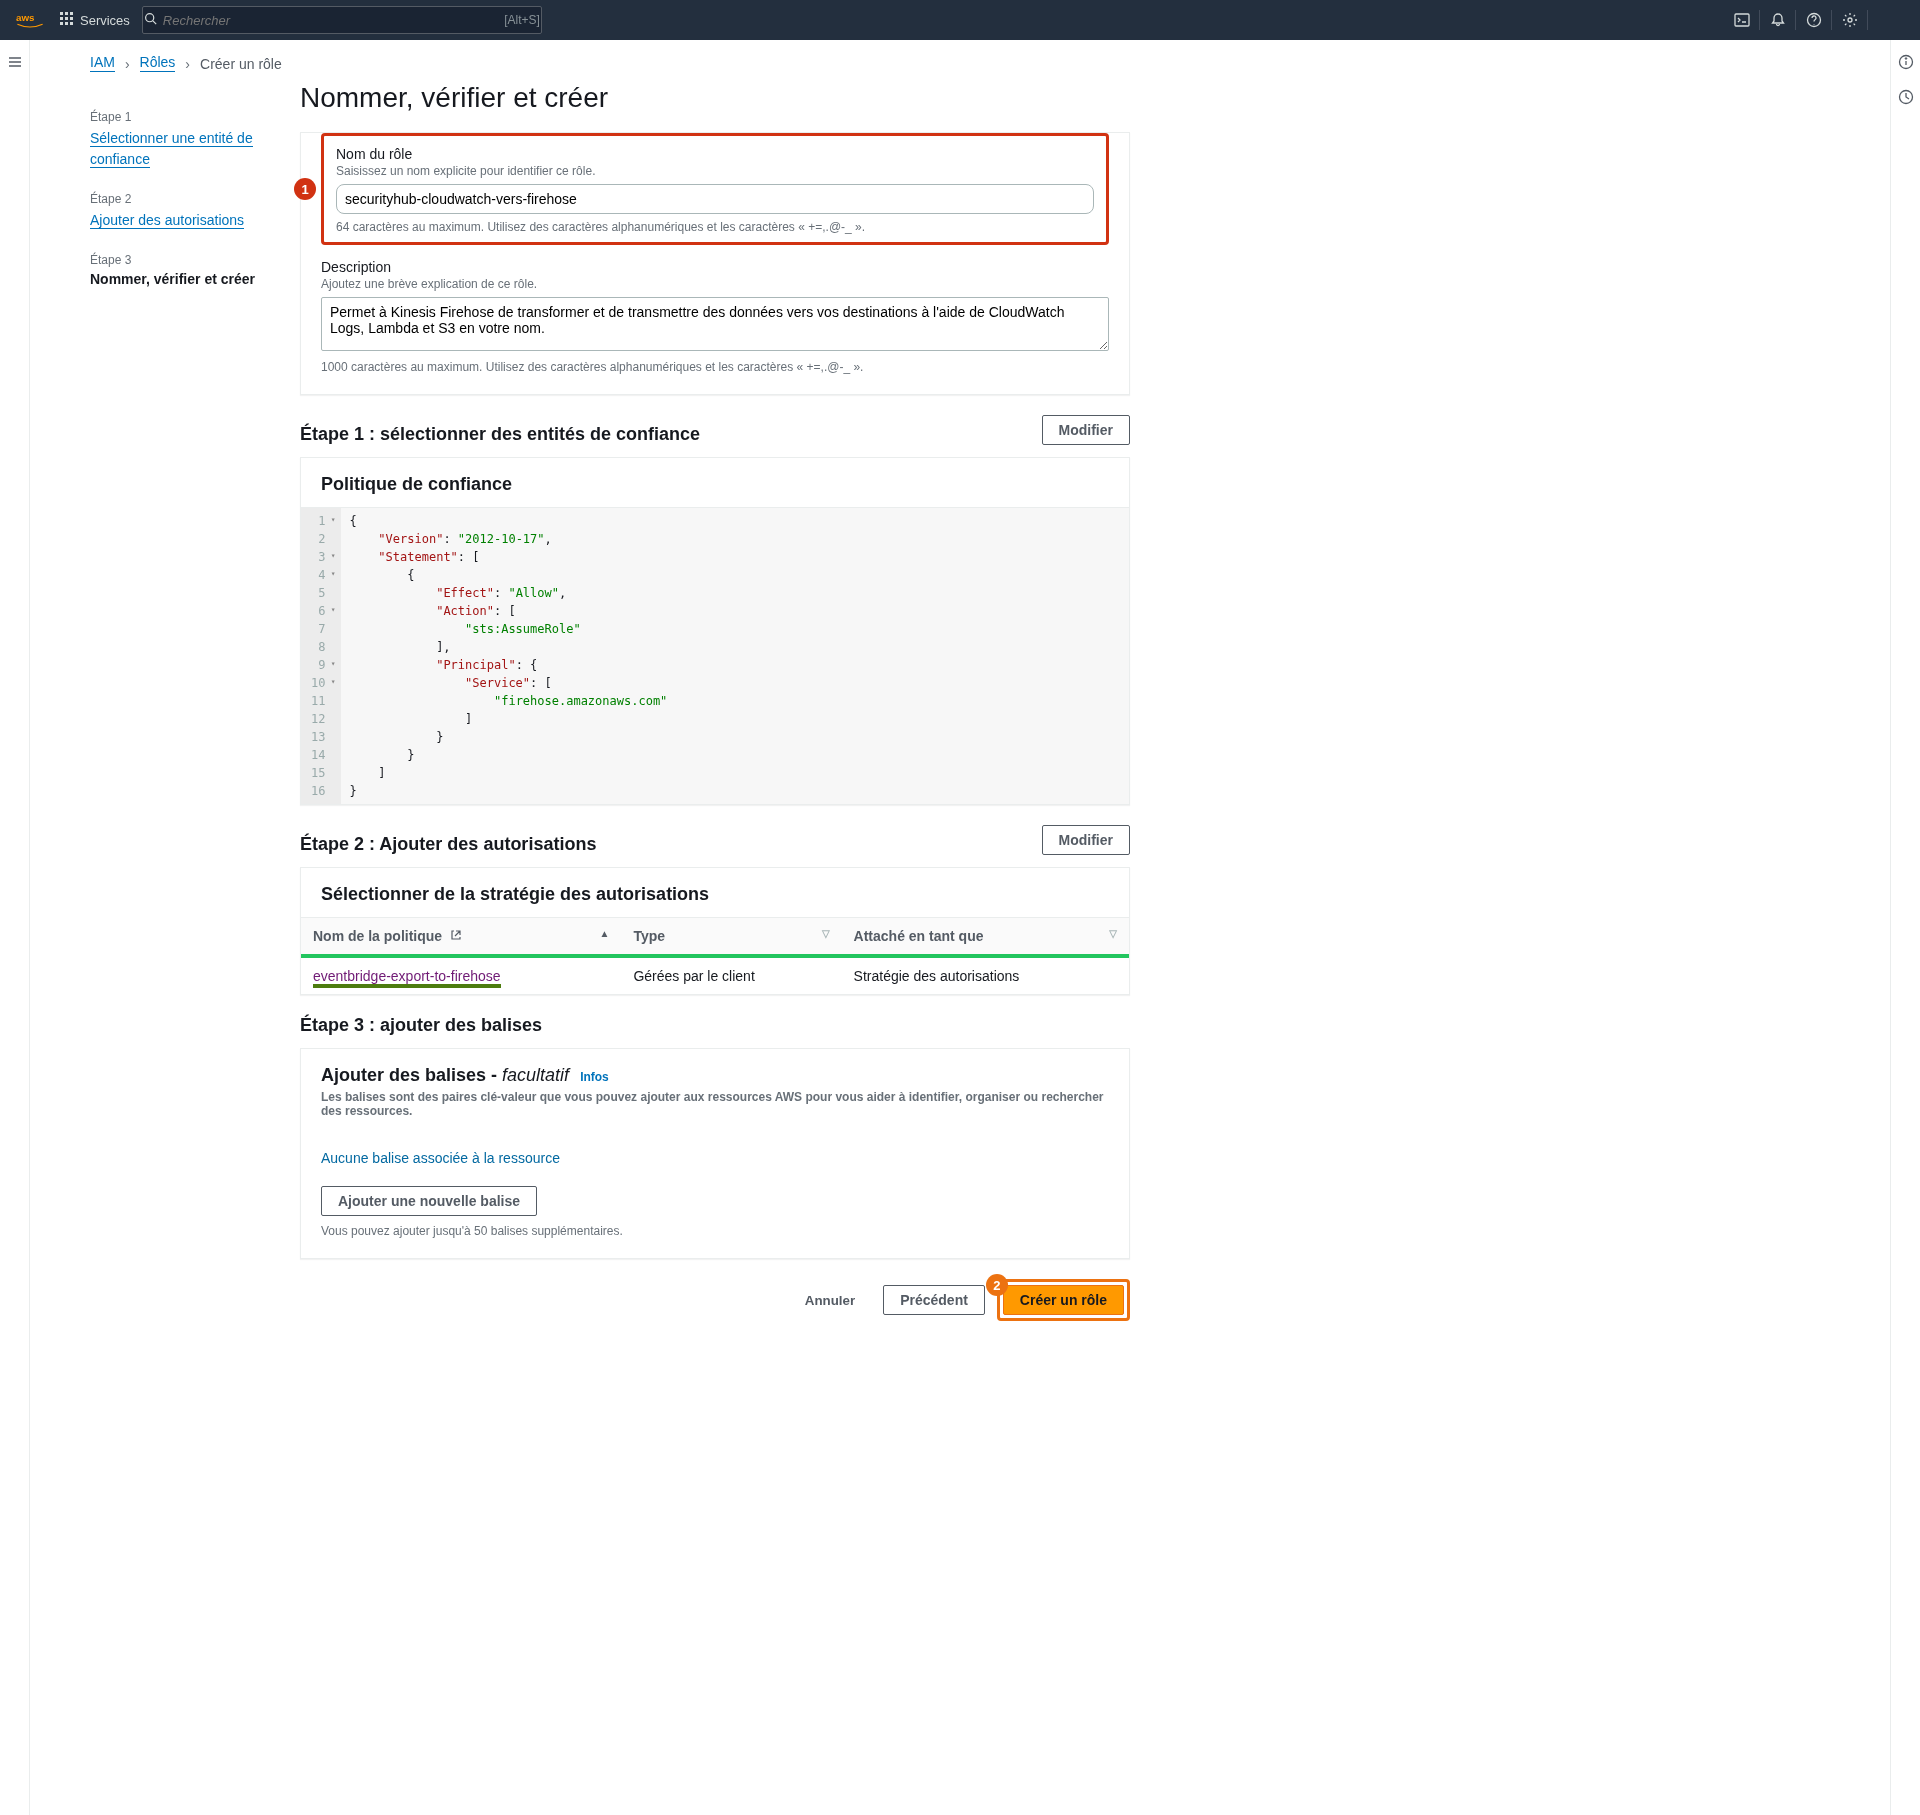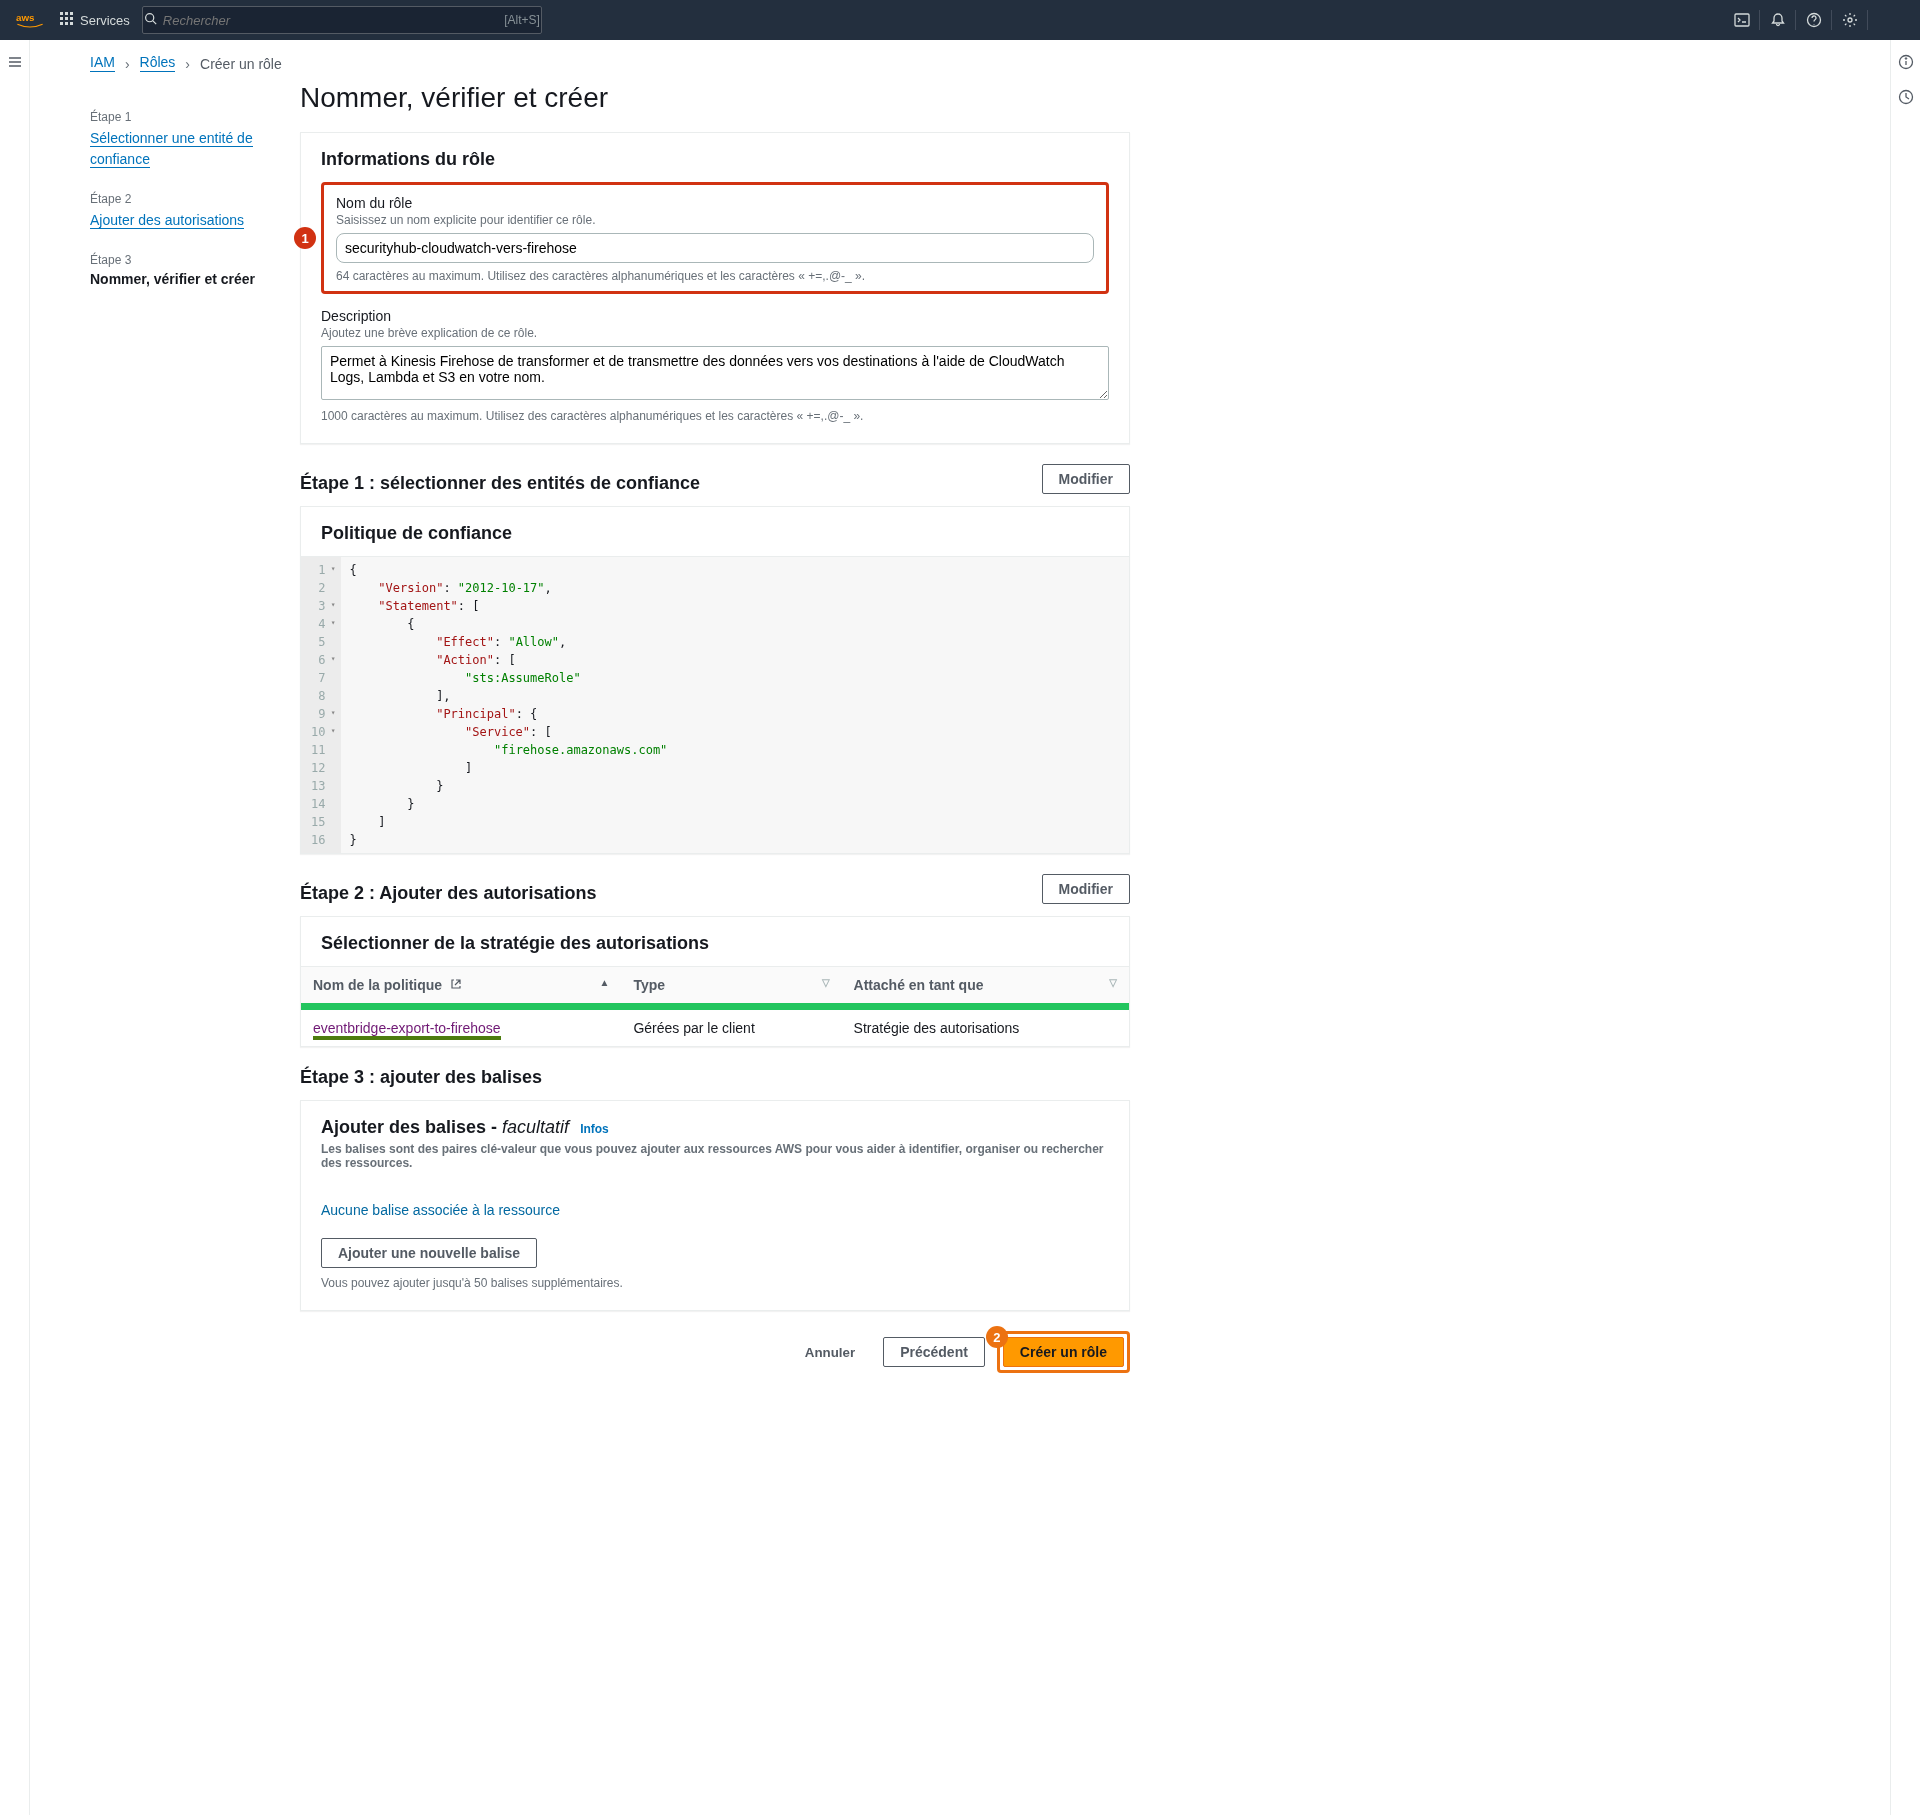--- a/index.html
+++ b/index.html
@@ -72,21 +72,21 @@
 .code-gutter { background: #ececec; color: #9aa; text-align: right; padding: 4px 6px 4px 10px; user-select: none; line-height: 1.5; }
 .code-gutter .ln { display: block; position: relative; padding-right: 10px; }
 .code-gutter .fold::after { content: "▾"; font-size: 8px; color: #888; position: absolute; right: 0; top: 2px; }
 .code-body { padding: 4px 8px; line-height: 1.5; white-space: pre; }
 .tok-brace { color: #16191f; }
 .tok-key { color: #a31515; }
 .tok-str { color: #008000; }
 
 
 .perm-table { width: 100%; border-collapse: collapse; }
-.perm-table th { text-align: left; font-size: 14px; font-weight: 700; padding: 10px 12px; border-top: 1px solid #eaeded; border-bottom: 7px solid #22c55e; color: #545b64; background: #fafafa; position: relative; }
+.perm-table th { text-align: left; font-size: 14px; font-weight: 700; padding: 10px 12px; border-top: 1px solid #eaeded; border-bottom: 4px solid #22c55e; color: #545b64; background: #fafafa; position: relative; }
 .perm-table th .sort { float: right; font-size: 10px; color: #545b64; }
 .perm-table td { padding: 10px 12px; font-size: 14px; }
 .perm-table a { color: #701a75; text-decoration: none; border-bottom: 4px solid #4d7c0f; }
 .ext-icon { display: inline-block; width: 12px; height: 12px; margin-left: 4px; }
 
 
 .tags-title { font-size: 18px; font-weight: 700; display: inline; }
 .tags-optional { font-style: italic; font-weight: 400; }
 .infos-link { color: #0073bb; font-size: 12px; font-weight: 700; margin-left: 6px; cursor: pointer; }
 .tags-desc { font-size: 12px; color: #687078; margin-top: 4px; }
@@ -193,21 +193,20 @@
           <div class="step-block">
             <div class="step-label">Étape 3</div>
             <div class="step-current">Nommer, vérifier et créer</div>
           </div>
         </div>
 
         <div class="form-col">
           <h1 class="page-title">Nommer, vérifier et créer</h1>
 
           <div class="panel">
-            <div class="panel-header">Informations du rôle</div>
             <div class="panel-body">
               <div class="callout-red">
                 <div class="callout-badge">1</div>
                 <div class="field-label">Nom du rôle</div>
                 <div class="field-hint">Saisissez un nom explicite pour identifier ce rôle.</div>
                 <input class="field-input" type="text" value="securityhub-cloudwatch-vers-firehose" style="">
                 <div class="field-constraint">64 caractères au maximum. Utilisez des caractères alphanumériques et les caractères « +=,.@-_ ».</div>
               </div>
               <div class="desc-wrap">
                 <div class="field-label">Description</div>

